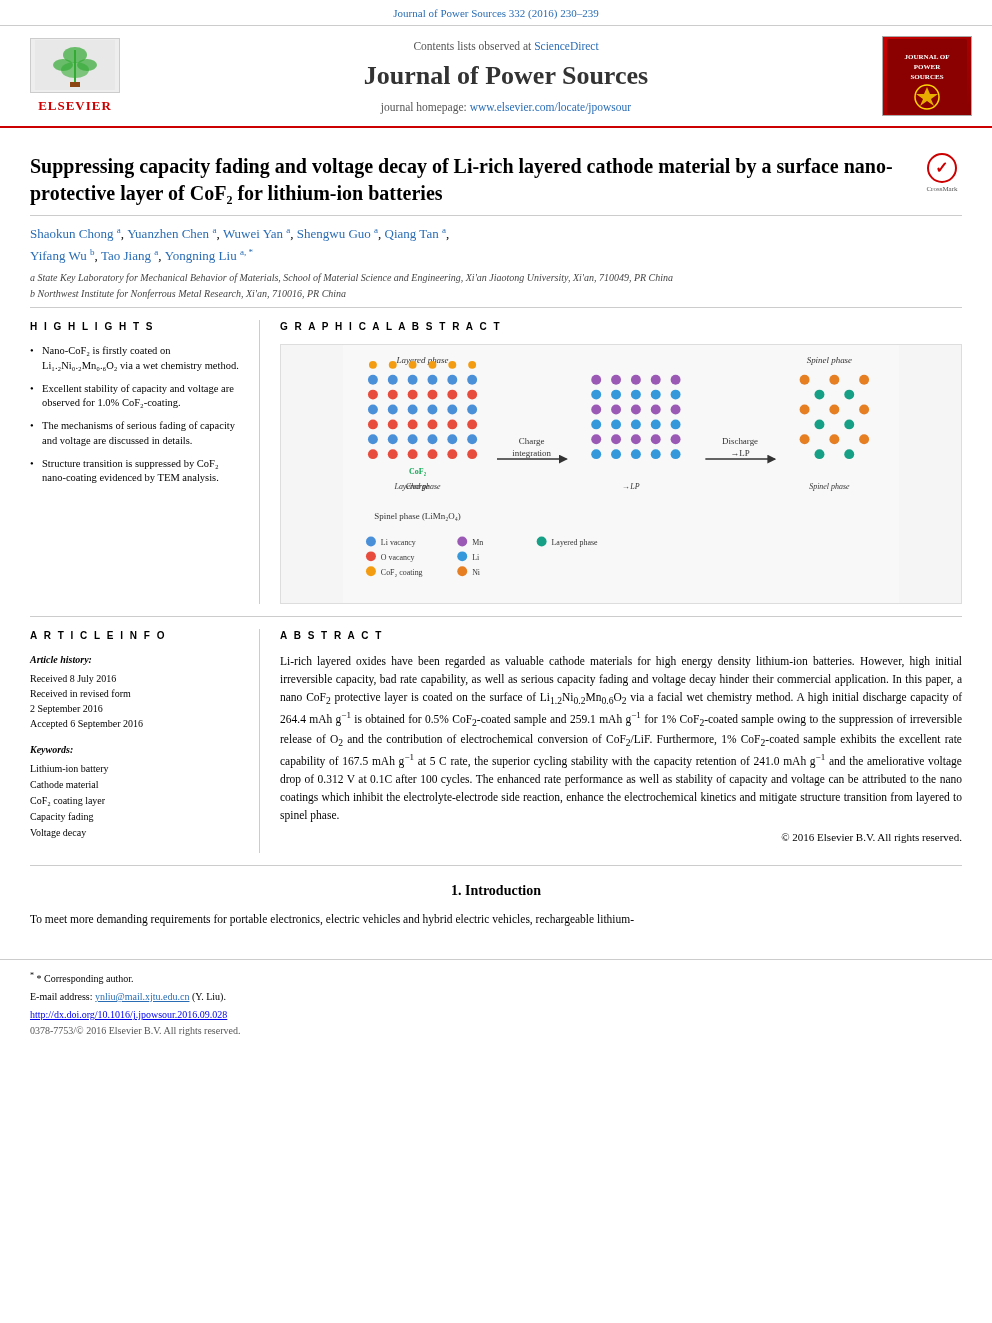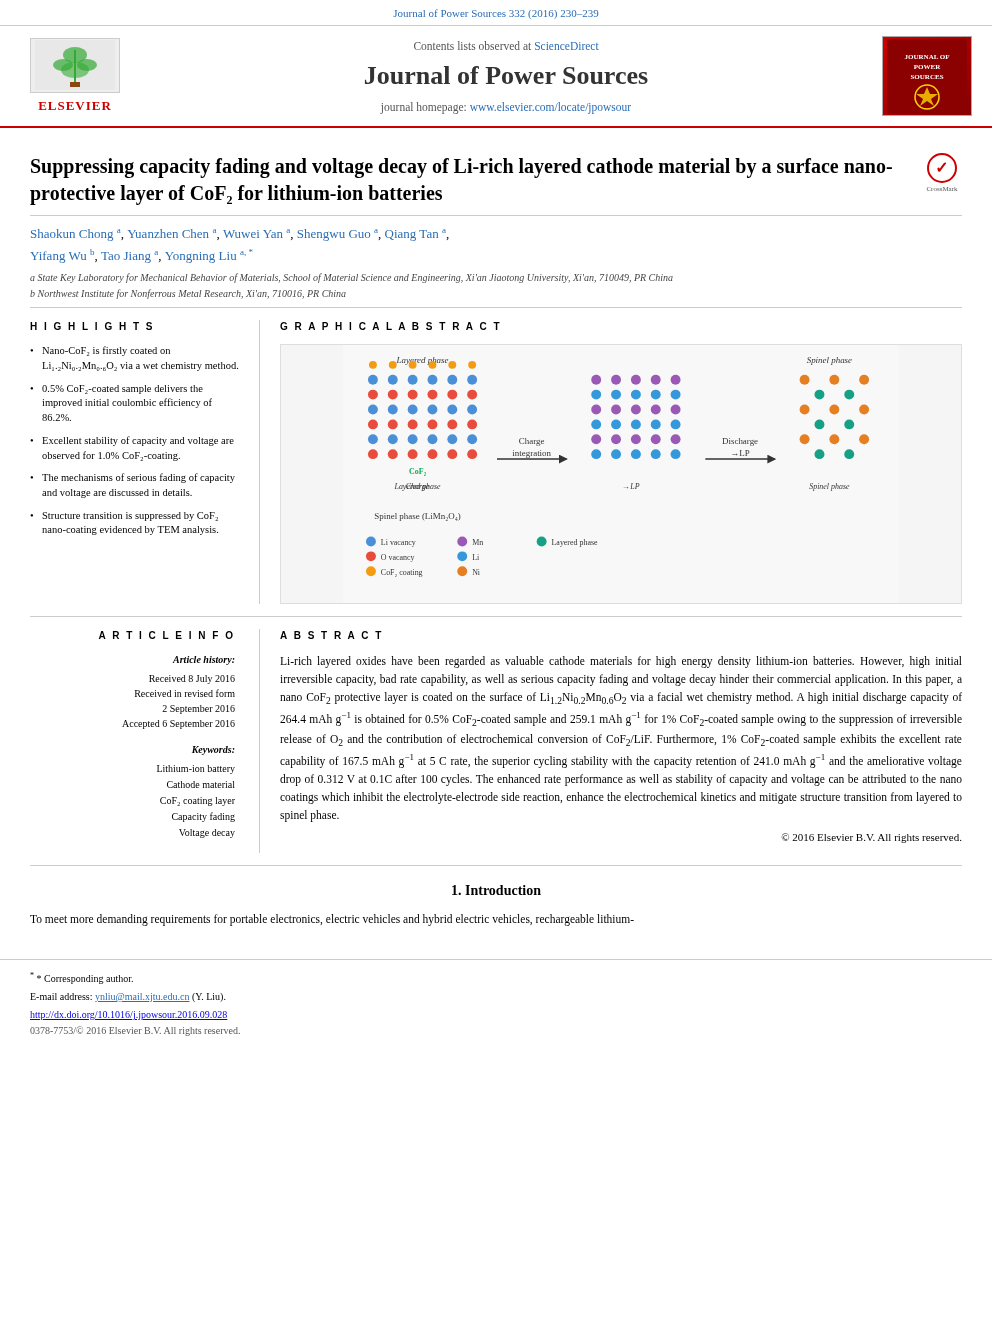--- a/index.html
+++ b/index.html
@@ -200,21 +200,20 @@
     .bottom-two-col {
       display: flex;
       gap: 0;
       padding: 12px 0;
       border-bottom: 1px solid #ccc;
     }
     .article-info-col {
       width: 230px;
       padding-right: 24px;
       border-right: 1px solid #ccc;
-      text-align: right;
     }
     .abstract-col {
       flex: 1;
       padding-left: 20px;
     }
     .article-info-subsection {
       margin-bottom: 12px;
     }
     .article-info-label {
       font-size: 10px;
@@ -365,21 +364,20 @@
       <div class="affiliation-item">a State Key Laboratory for Mechanical Behavior of Materials, School of Material Science and Engineering, Xi'an Jiaotong University, Xi'an, 710049, PR China</div>
       <div class="affiliation-item">b Northwest Institute for Nonferrous Metal Research, Xi'an, 710016, PR China</div>
     </div>
   </div>
 
   <div class="two-col-section">
     <div class="highlights-col">
       <div class="section-heading">H I G H L I G H T S</div>
       <ul class="highlights-list">
         <li>Nano-CoF₂ is firstly coated on Li₁.₂Ni₀.₂Mn₀.₆O₂ via a wet chemistry method.</li>
-        <li>0.5% CoF₂-coated sample delivers the improved initial coulombic efficiency of 86.2%.</li>
         <li>Excellent stability of capacity and voltage are observed for 1.0% CoF₂-coating.</li>
         <li>The mechanisms of serious fading of capacity and voltage are discussed in details.</li>
         <li>Structure transition is suppressed by CoF₂ nano-coating evidenced by TEM analysis.</li>
       </ul>
     </div>
     <div class="graphical-col">
       <div class="section-heading">G R A P H I C A L   A B S T R A C T</div>
       <div class="graphical-abstract-img">
         <svg class="ga" viewBox="0 0 560 260" xmlns="http://www.w3.org/2000/svg">
 

